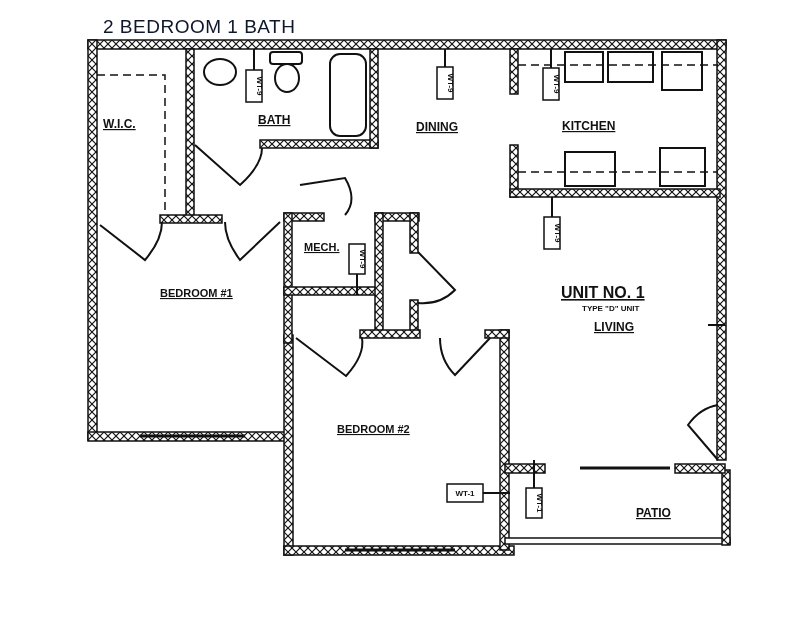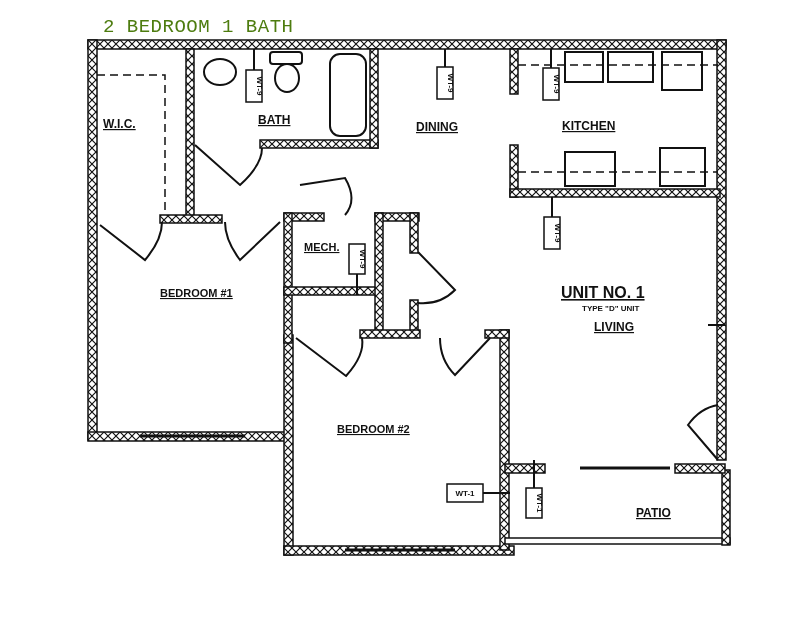--- a/index.html
+++ b/index.html
@@ -1,17 +1,17 @@
 <!DOCTYPE html>
 <html><head>
 <meta charset="utf-8">
 <style>
   html, body { margin: 0; padding: 0; background: #ffffff; }
   body { width: 812px; height: 620px; position: relative; overflow: hidden; font-family: "Liberation Sans", sans-serif; }
-  #title { position: absolute; left: 103px; top: 16px; font-family: Liberation Mono, monospace; font-size: 19px; color: #4d7c0f; letter-spacing: 0.5px; }
+  #title { position: absolute; left: 103px; top: 16px; font-family: Liberation Sans, sans-serif; font-size: 19px; color: #0f172a; letter-spacing: 0.5px; }
   svg#plan { position: absolute; left: 0; top: 0; }
   .lbl { font-family: "Liberation Sans", sans-serif; font-weight: bold; fill: #111; text-decoration: underline; }
   .tag { font-family: "Liberation Sans", sans-serif; font-weight: bold; fill: #111; }
 </style>
 </head>
 <body>
 
 <div id="title">2 BEDROOM 1 BATH</div>
 
 <svg id="plan" width="812" height="620" viewBox="0 0 812 620">

